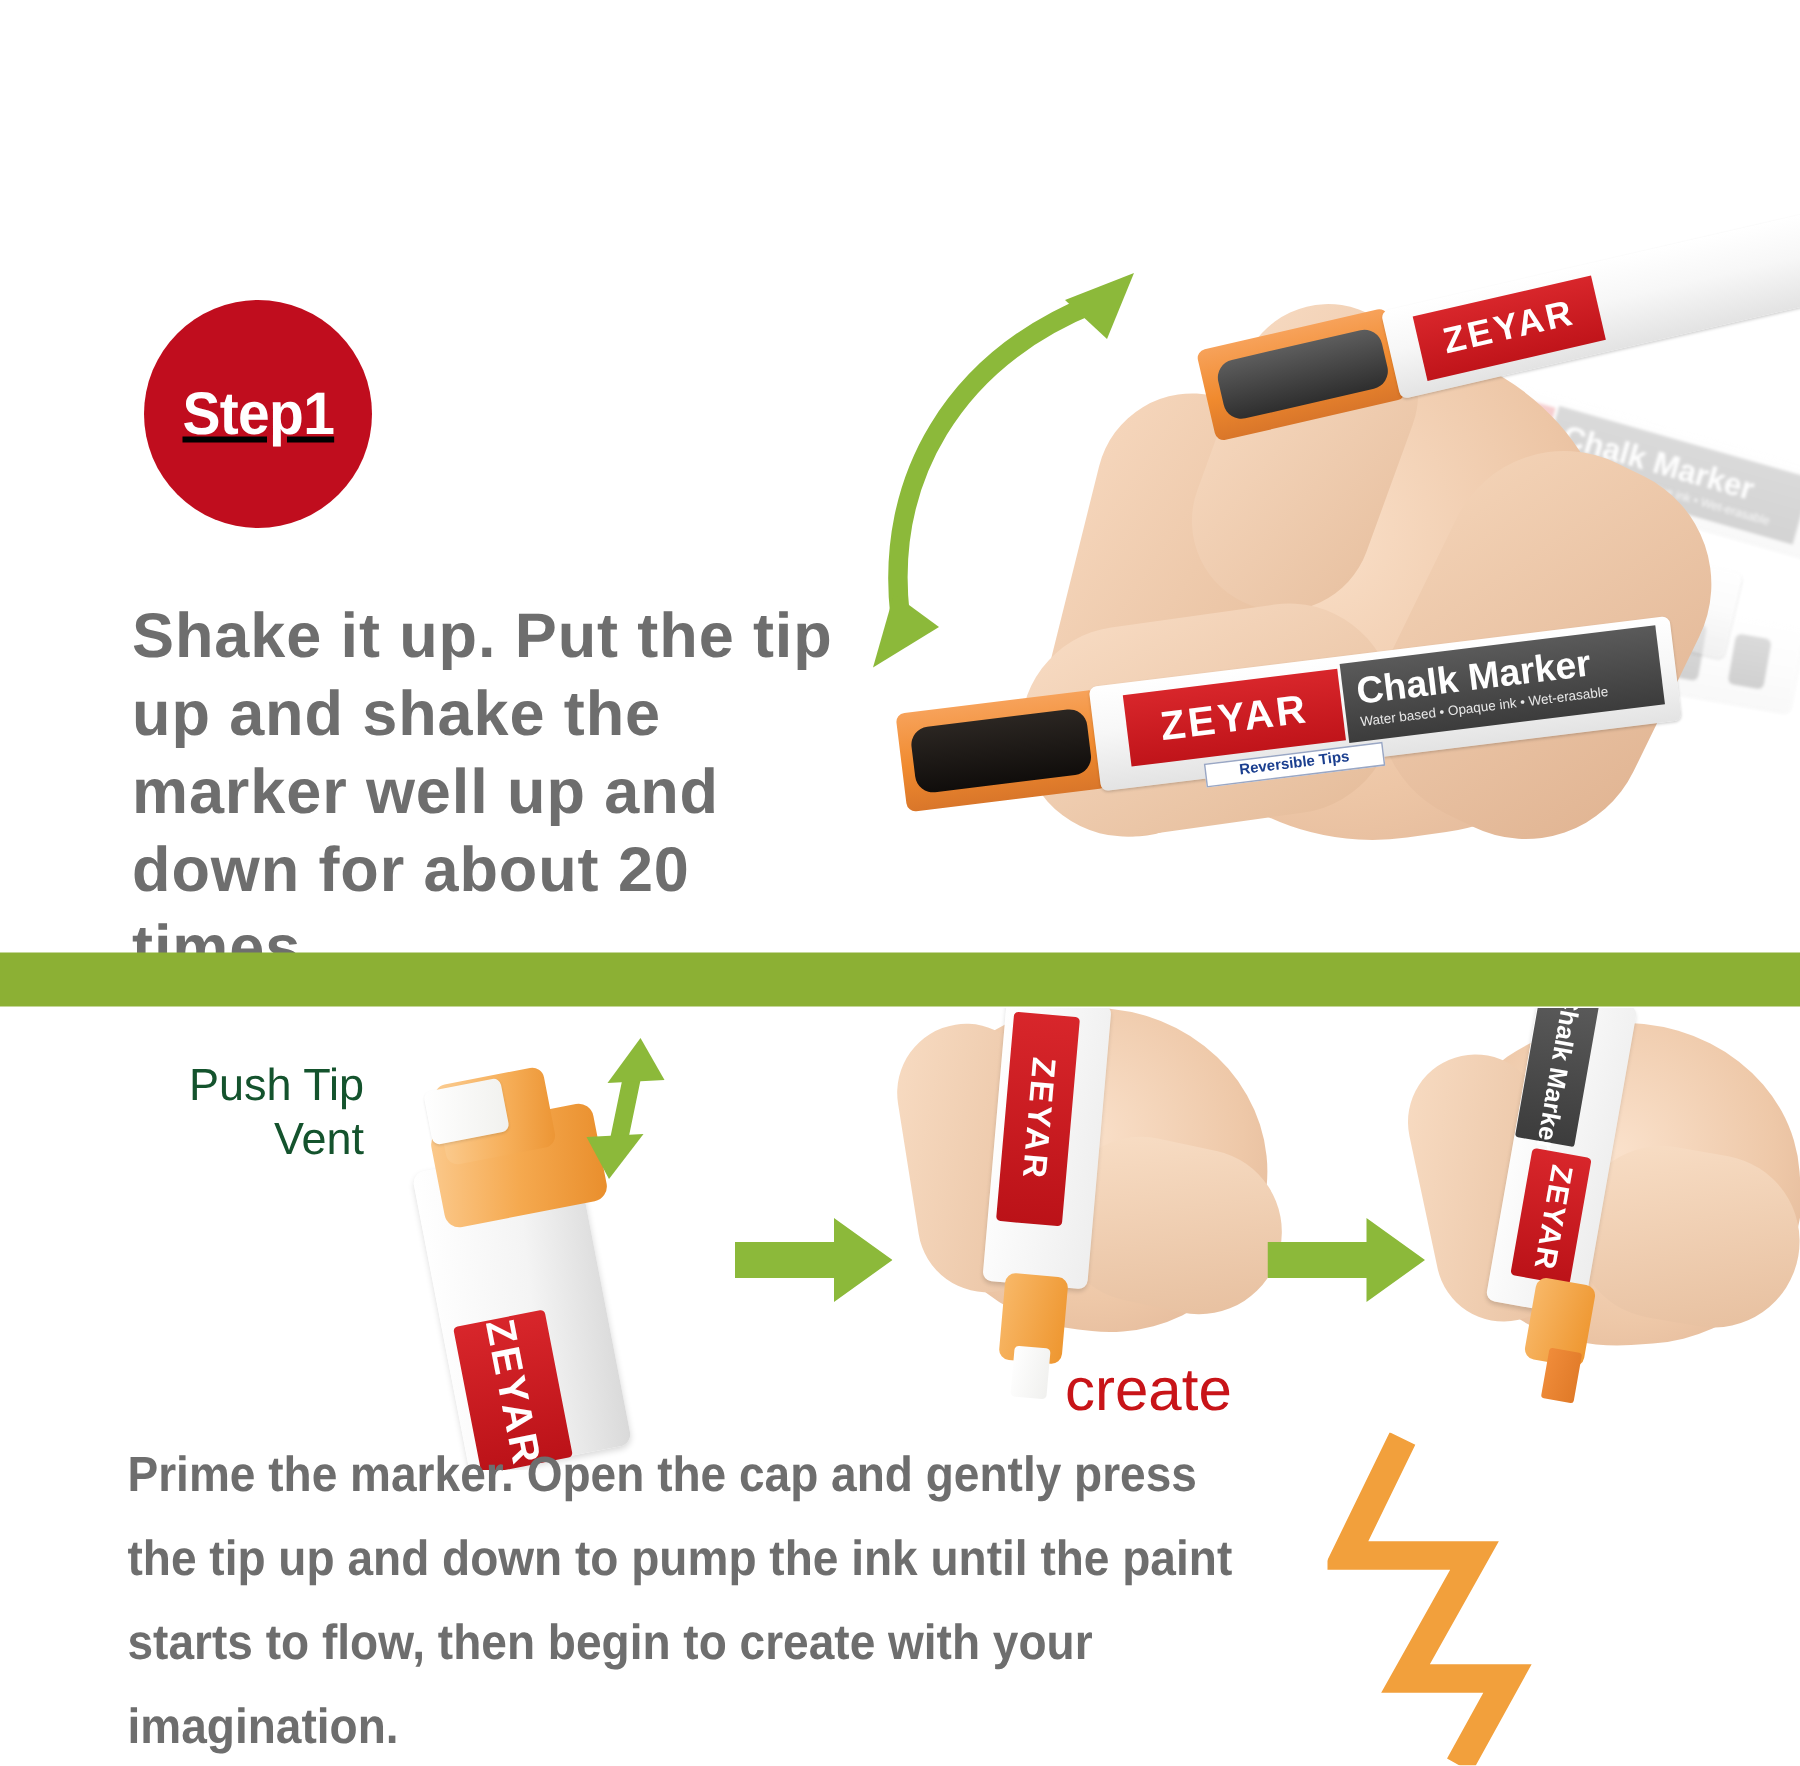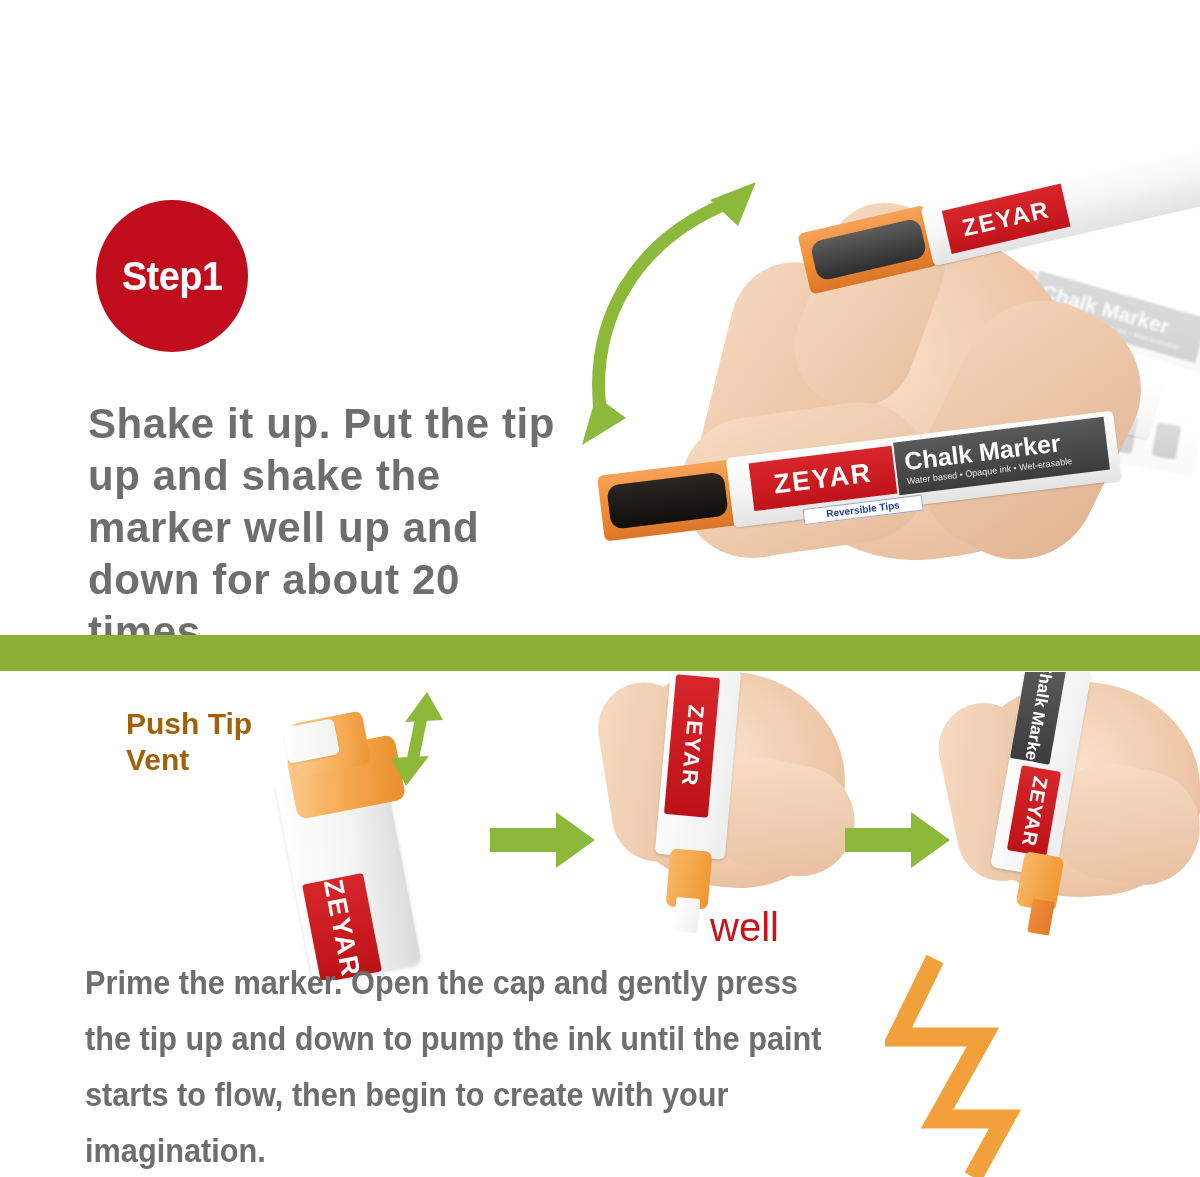--- a/index.html
+++ b/index.html
@@ -24,20 +24,21 @@
   .divider-bar{
     position:absolute; left:0; top:635px; width:1200px; height:36px;
     background:#8CB034; z-index:1;
   }
 
   
   .step-badge{
     position:absolute; border-radius:50%; background:#C00D1E;
     display:flex; align-items:center; justify-content:center;
     box-shadow:0 0 0 rgba(0,0,0,0);
+    text-decoration:underline;
   }
   .step-badge .step-label{
     color:#fff; font-weight:bold; font-size:40px; letter-spacing:-.5px;
     transform:scaleX(.95);
   }
   #badge1{ left:96px; top:200px; width:152px; height:152px; }
   #badge2{ left:90px; top:800px; width:144px; height:144px; }
 
   
   .body-text{
@@ -49,22 +50,23 @@
   }
   #step2-text{
     left:85px; top:955px; width:800px;
     font-size:33px; line-height:56px; letter-spacing:0px;
     transform:scaleX(.93); transform-origin:left top;
   }
 
   
   #push-tip-vent{
     position:absolute; left:126px; top:706px;
-    color:#a16207; font-size:30px; line-height:36px; font-weight:700;
+    color:#14532d; font-size:30px; line-height:36px; font-weight:400;
     white-space:pre-line;
+    text-align:right;
   }
 
   
   #press-label{
     position:absolute; left:710px; top:905px;
     color:#C81418; font-size:40px; font-weight:400;
   }
 
   
   .photo{ position:absolute; overflow:hidden; }
@@ -273,15 +275,15 @@
 
   <div class="step-badge" id="badge1">
     <span class="step-label">Step1</span>
   </div>
 
   <div class="body-text" id="step1-text">Shake it up. Put the tip up and shake the marker well up and down for about 20 times.</div>
   <div class="body-text" id="step2-text">Prime the marker.  Open the cap and gently press the tip up and down to pump the ink until the paint starts to flow, then begin to create with your imagination.</div>
 
   <div id="push-tip-vent">Push Tip
 Vent</div>
-  <div id="press-label">well</div>
+  <div id="press-label">create</div>
 
 </div>
 
 </body></html>

